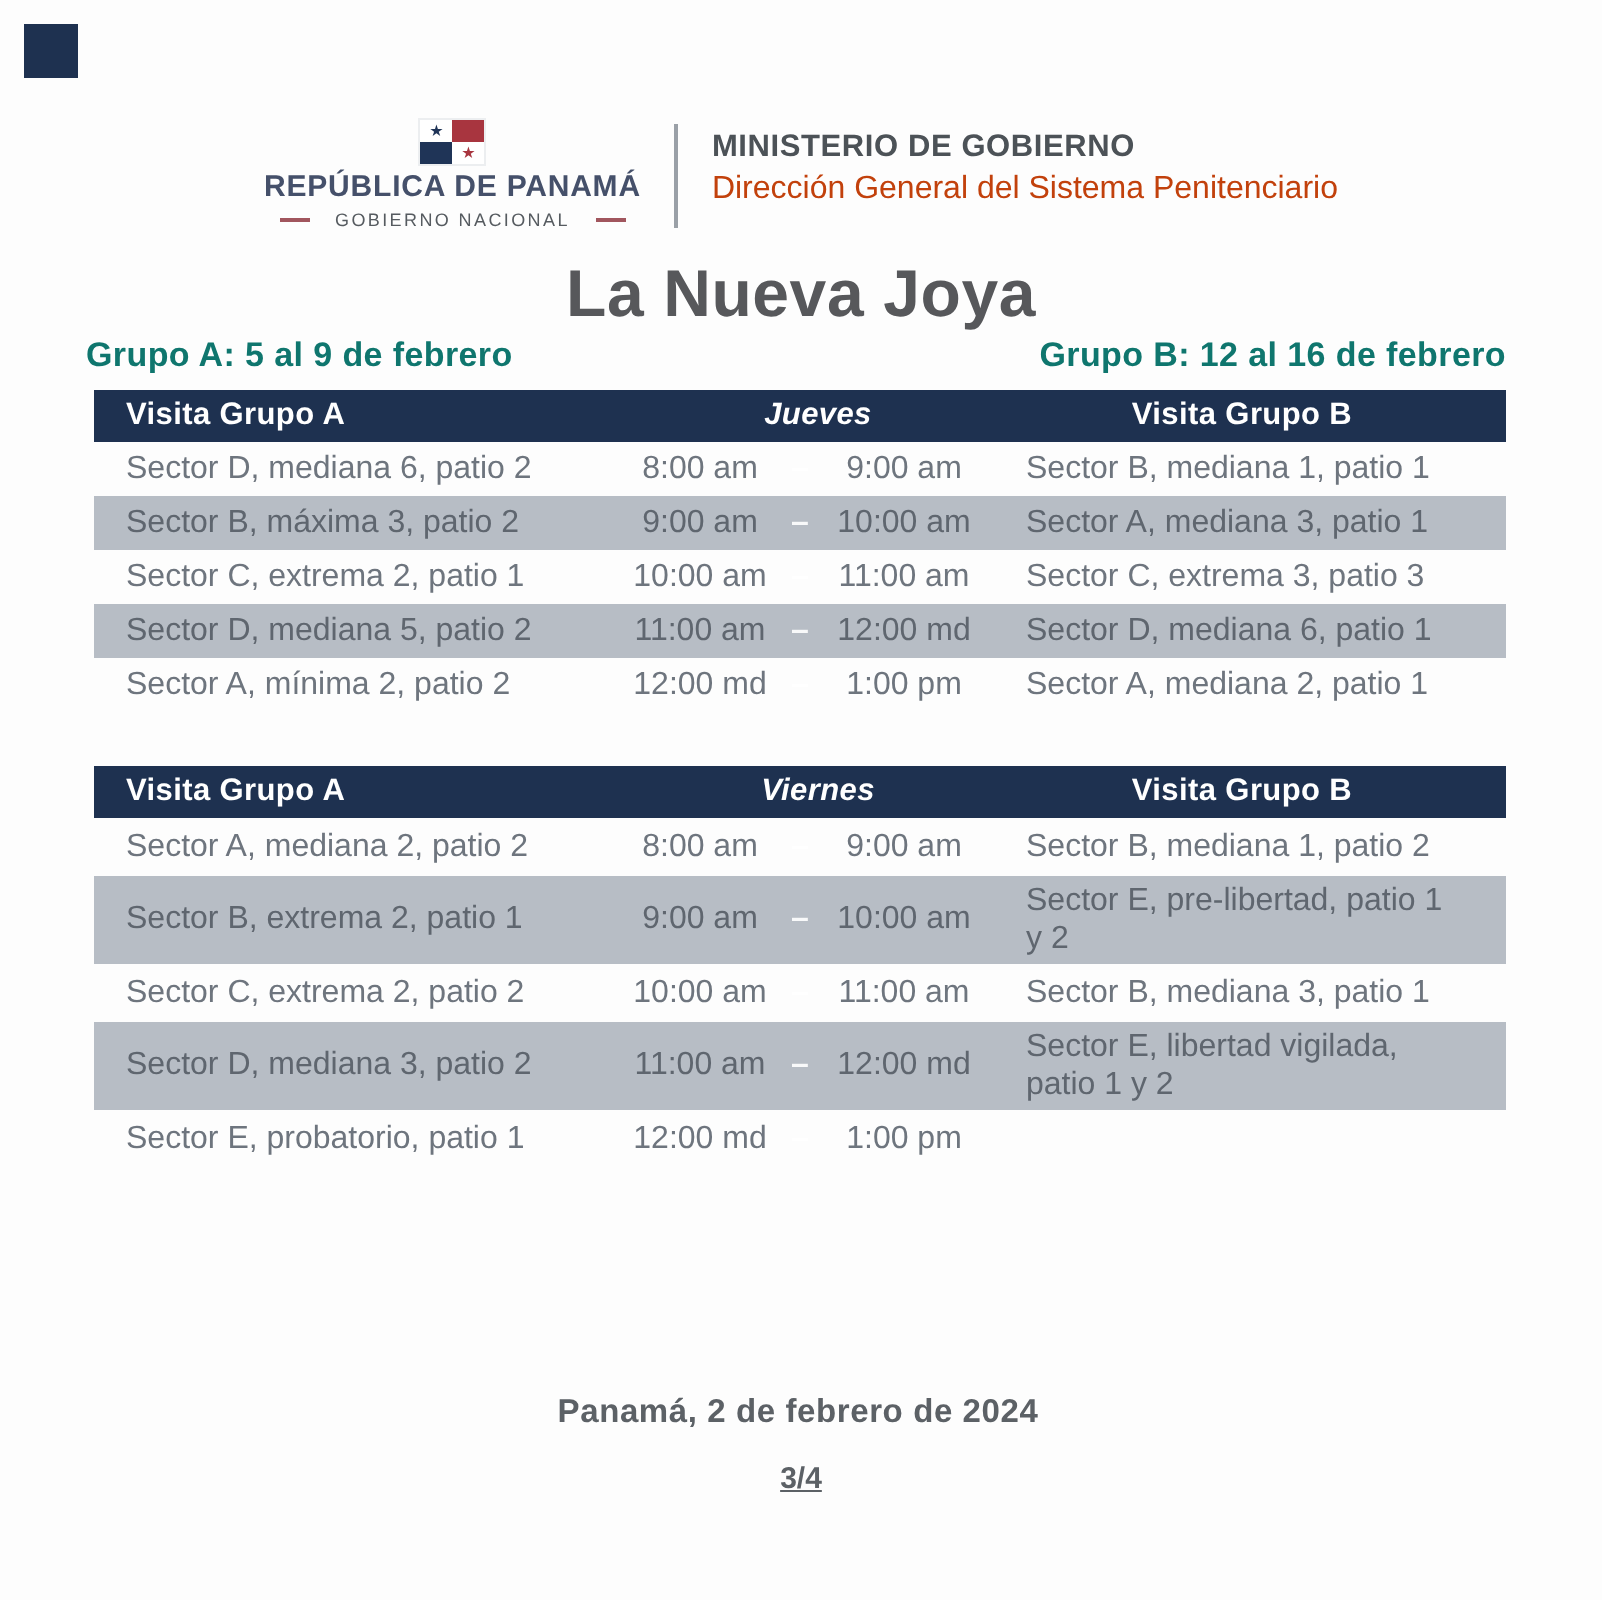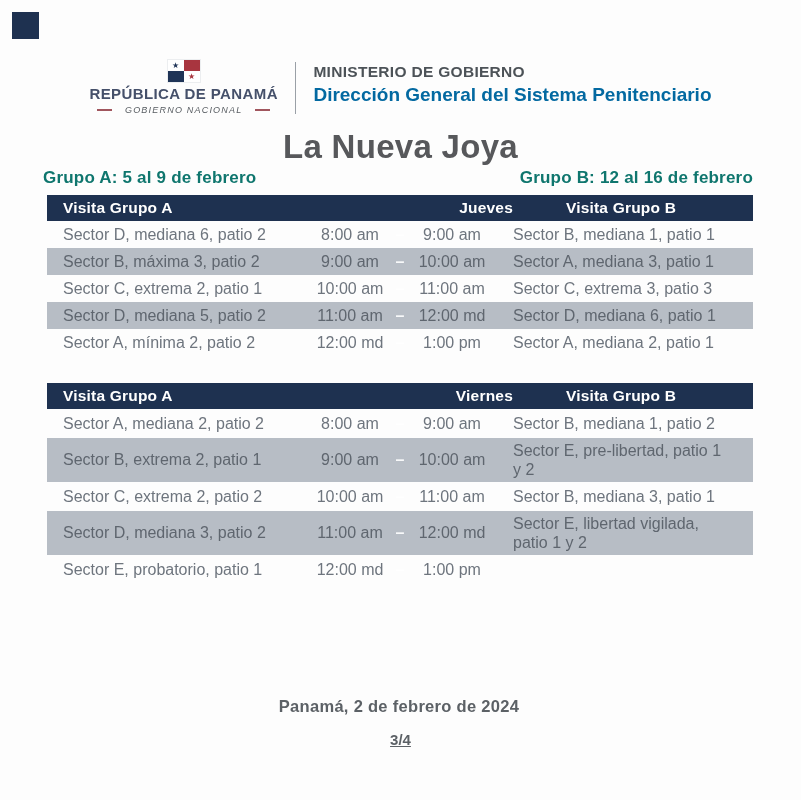--- a/index.html
+++ b/index.html
@@ -28,35 +28,35 @@
   }
   .flag .q1 { background: #ffffff; display:flex; align-items:center; justify-content:center; color:#1f3457; font-size:8px; line-height:1; }
   .flag .q2 { background: #a8353f; }
   .flag .q3 { background: #1f3457; }
   .flag .q4 { background: #ffffff; display:flex; align-items:center; justify-content:center; color:#a8353f; font-size:8px; line-height:1; }
   .republic {
     font-size: 15px; font-weight: bold; color: #45506a;
     letter-spacing: 0.4px; white-space: nowrap;
   }
   .gob-row {
-    margin-top: 3px; display: flex; align-items: center; justify-content: center; gap: 13px; font-style: italic;
+    margin-top: 3px; display: flex; align-items: center; justify-content: center; gap: 13px;
   }
   .gob-dash { width: 15px; height: 2px; background: #a1565e; }
   .gob-text {
     font-size: 9px; color: #565b60; letter-spacing: 1.2px; white-space: nowrap;
   }
   .header-divider {
     width: 1.5px; height: 52px; background: #9aa0a7; margin: 0 17px;
   }
   .ministry-block { text-align: left; padding-bottom: 6px; }
   .ministry-name {
     font-size: 15.5px; font-weight: bold; color: #4c5257; letter-spacing: 0.3px; white-space: nowrap;
   }
   .ministry-dept {
-    font-size: 19px; color: #0369a1; margin-top: 3px; white-space: nowrap; font-weight: bold;
+    font-size: 16px; color: #c2410c; margin-top: 3px; white-space: nowrap;
   }
   
   .page-title {
     position: absolute; top: 128px; left: 0; width: 801px;
     text-align: center; font-size: 33px; font-weight: bold; color: #57585b;
     letter-spacing: 0.3px;
   }
   .group-labels {
     position: absolute; top: 168px; left: 43px; width: 710px;
     display: flex; justify-content: space-between;
@@ -66,21 +66,21 @@
   .visit-table { position: absolute; left: 47px; width: 706px; }
   .visit-table.t0 { top: 195px; }
   .visit-table.t1 { top: 383px; }
   .thead {
     display: grid; grid-template-columns: 258px 208px 1fr;
     align-items: center; height: 26px;
     background: #1e3150; color: #ffffff;
     font-size: 15.5px; font-weight: bold; letter-spacing: 0.2px;
   }
   .thead .th-a { padding-left: 16px; }
-  .thead .th-day { text-align: right; }
+  .thead .th-day { text-align: center; font-style: italic; }
   .thead .th-b { text-align: center; padding-right: 24px; }
   .row {
     display: grid; grid-template-columns: 258px 90px 10px 94px 1fr;
     align-items: center;
     font-size: 16px; color: #6e757e;
   }
   .t0 .row { min-height: 27px; }
   .t1 .row { min-height: 29px; }
   .row.shaded { background: #b7bdc5; color: #5f666f; }
   .row .cell-a { padding-left: 16px; }

